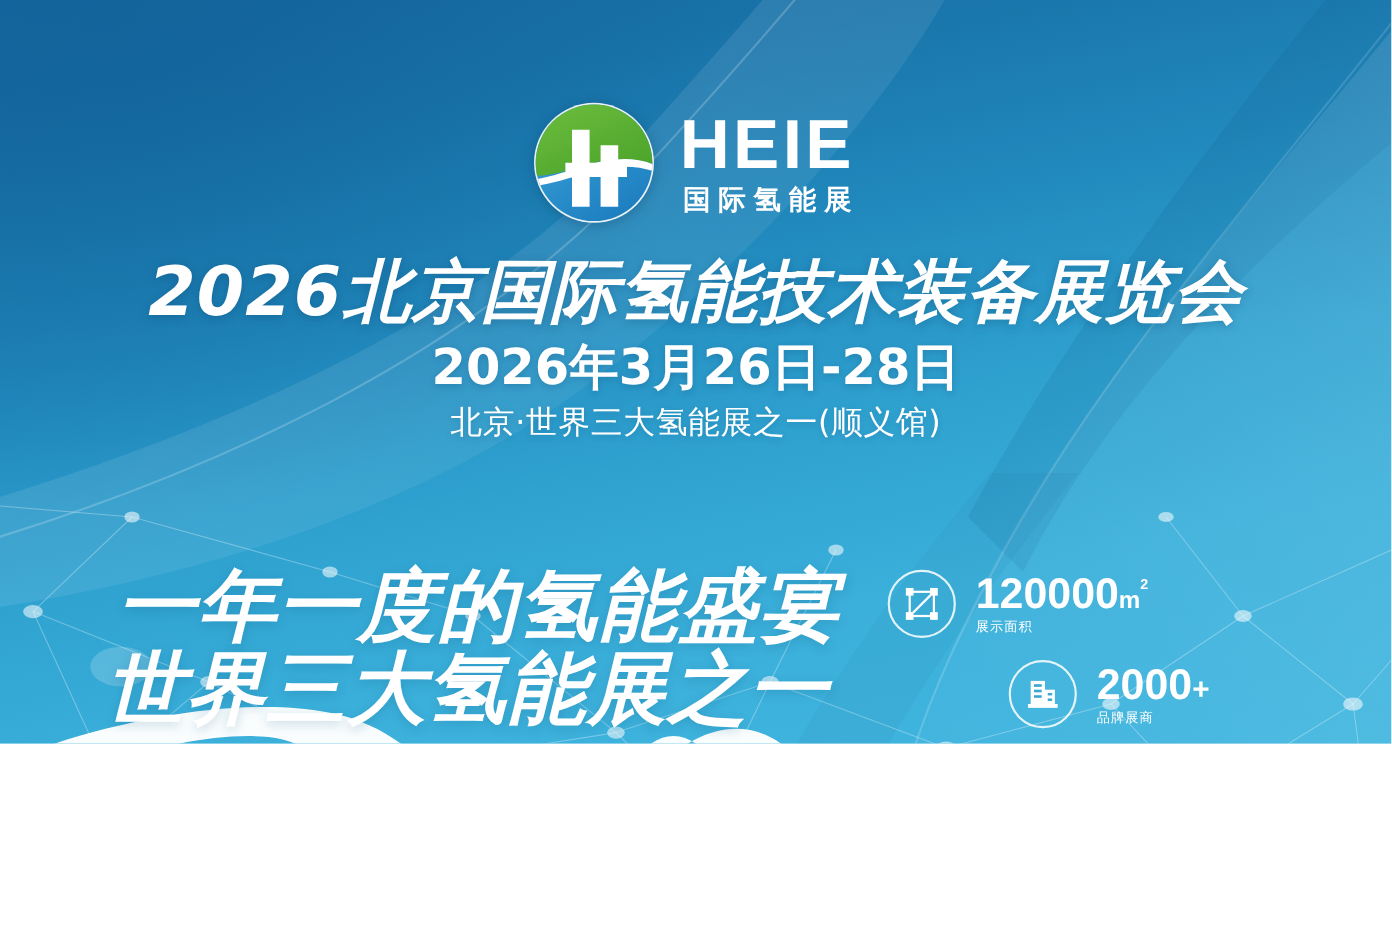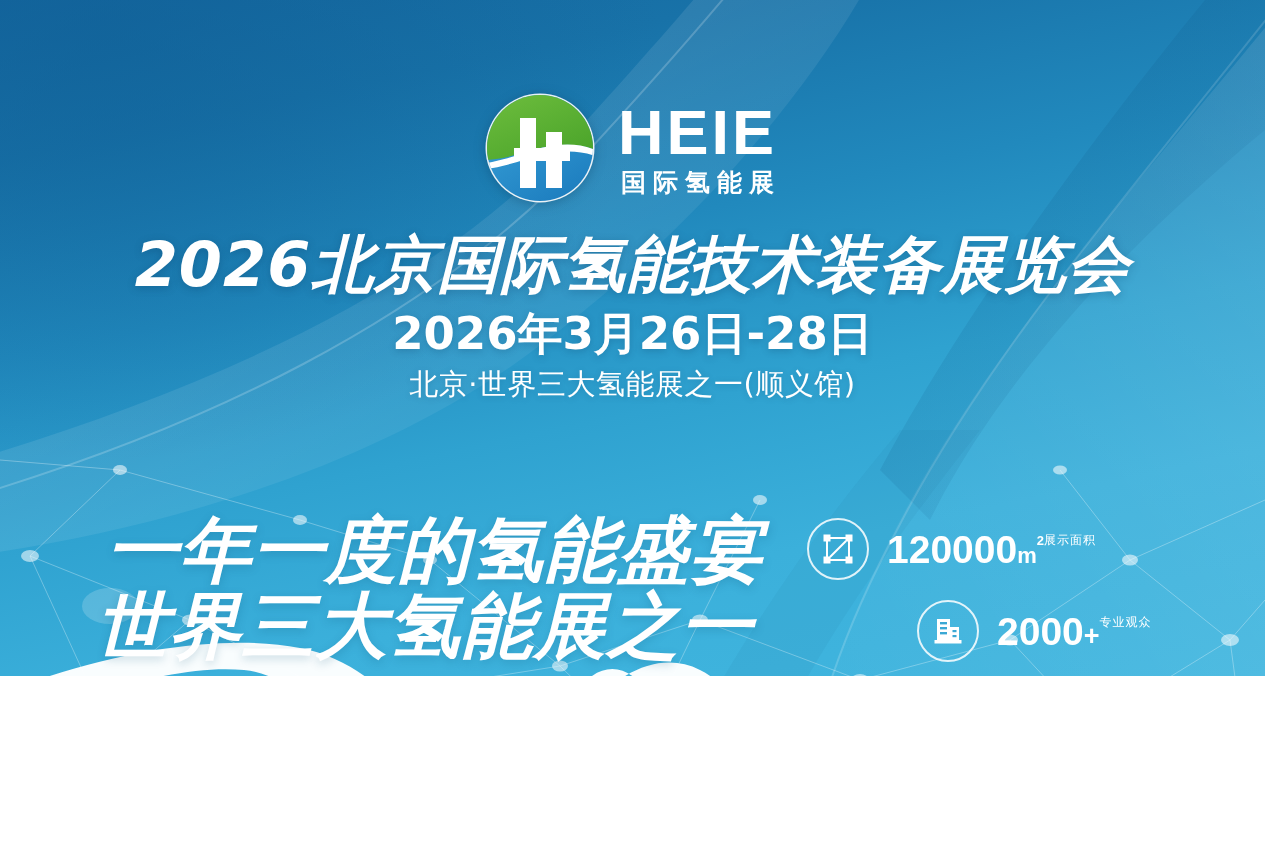--- a/index.html
+++ b/index.html
@@ -156,21 +156,21 @@
   .stat-icon-ring {
     flex:0 0 auto;
     width:62px; height:62px;
     border:2px solid rgba(255,255,255,0.85);
     border-radius:50%;
     display:flex;
     align-items:center;
     justify-content:center;
   }
   .stat-icon-ring svg { display:block; }
-  .stat-text { display:flex; flex-direction:row; }
+  .stat-text { display:flex; flex-direction:column; }
   .stat-value {
     font-size:39px;
     font-weight:700;
     color:#ffffff;
     line-height:1.0;
     letter-spacing:0px;
     white-space:nowrap;
     font-family:"Liberation Sans","DejaVu Sans",sans-serif;
   }
   .stat-value .unit {
@@ -372,20 +372,20 @@
             <rect x="9" y="8" width="7" height="2.4"></rect>
             <rect x="9" y="13" width="7" height="2.4"></rect>
             <rect x="9" y="18" width="7" height="2.4"></rect>
             <rect x="21.5" y="16" width="4" height="2.2"></rect>
             <rect x="21.5" y="21" width="4" height="2.2"></rect>
           </g>
         </svg>
       </div>
       <div class="stat-text">
         <div class="stat-value"><span>2000</span><span class="plus">+</span></div>
-        <div class="stat-label">专业观众</div>
+        <div class="stat-label">品牌展商</div>
       </div>
     </div>
 
 
   </div>
 
 </div>
 
 </body></html>

